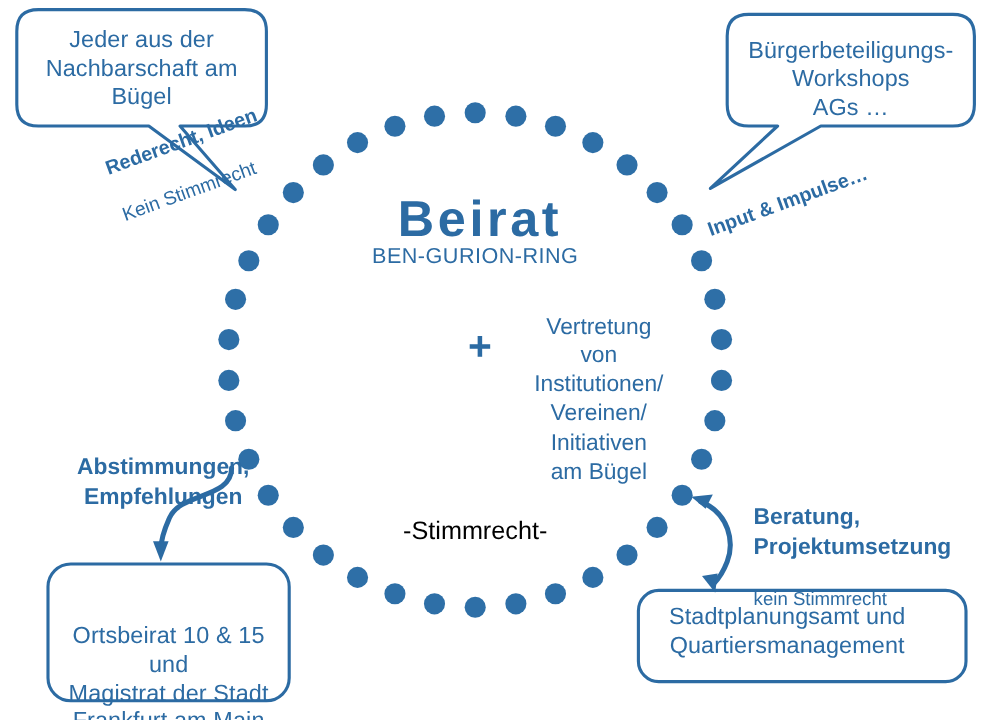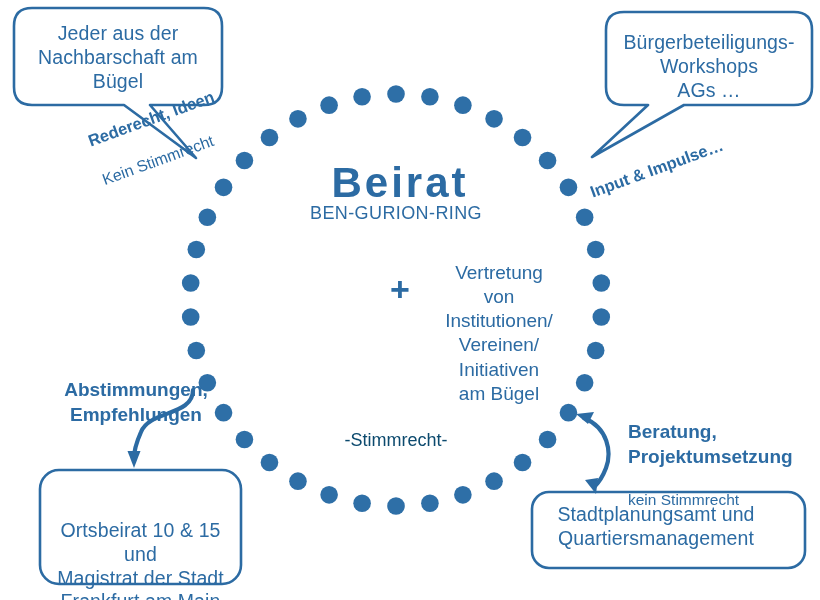--- a/index.html
+++ b/index.html
@@ -71,22 +71,22 @@
     color: #2C6BA3;
   }
   .plus-sign {
     position: absolute;
     color: #2C6BA3;
     font-size: 34px;
     font-weight: bold;
     line-height: 1;
   }
   .stimmrecht {
-    font-size: 18px;
-    color: #0c4a6e;
+    font-size: 21px;
+    color: #000000;
   }
 
   
   .rot-label {
     position: absolute;
     color: #2C6BA3;
     line-height: 1.3;
     white-space: pre-line;
     text-align: left;
   }

